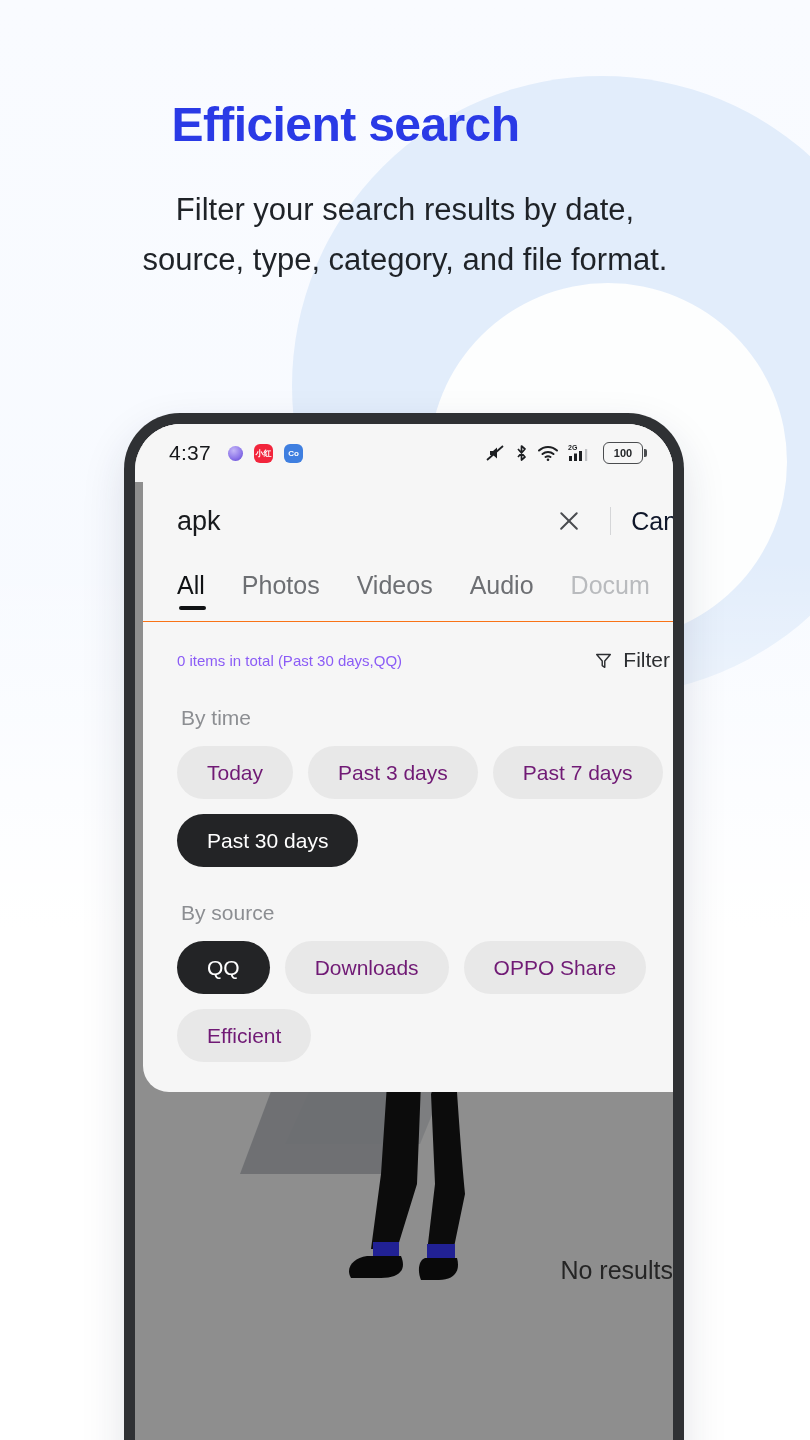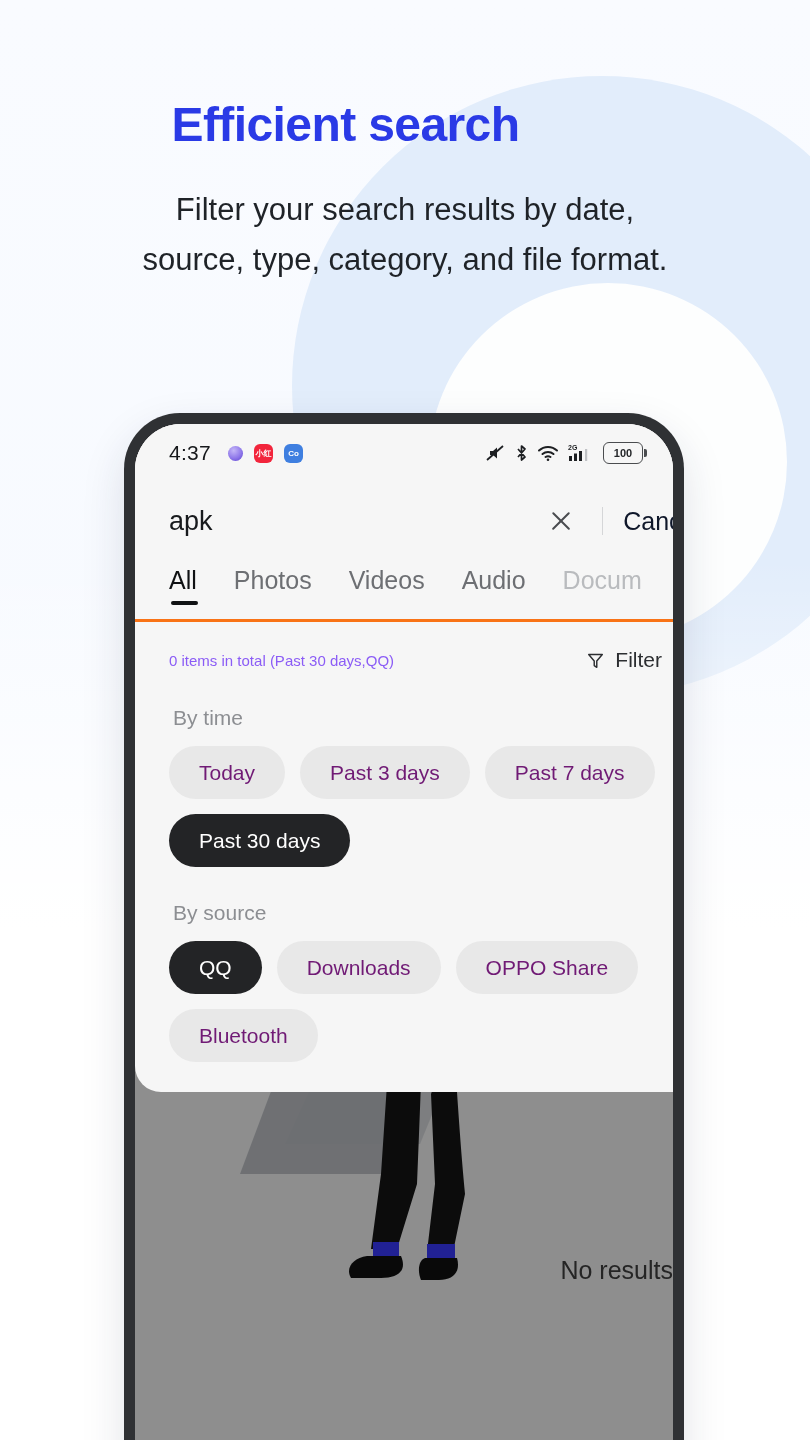--- a/index.html
+++ b/index.html
@@ -160,21 +160,21 @@
     font-size: 11px; font-weight: 600; color: #25272a; position: relative;
   }
   .batt::after {
     content: ""; position: absolute; right: -4.5px; top: 6px;
     width: 3px; height: 8px; background: #4a4c4f; border-radius: 0 2px 2px 0;
   }
 
   
   .sheet {
     position: absolute;
-    left: 0;
+    left: 8px;
     top: 0;
     width: 596px;
     background: #f6f6f6;
     border-radius: 0 0 26px 26px;
     padding-top: 58px;
     padding-bottom: 30px;
   }
   .searchrow {
     height: 78px;
     display: flex;
@@ -201,26 +201,26 @@
   }
   .cancel {
     font-size: 25px;
     color: #0f172a;
     cursor: pointer;
   }
 
   
   .tabs {
     display: flex;
-    align-items: flex-start;
+    align-items: center;
     gap: 37px;
     padding: 6px 0 0 34px;
     height: 62px;
     box-sizing: border-box;
-    border-bottom: 3px solid #f97316;
+    border-bottom: 1px solid #f97316;
     overflow: hidden;
     white-space: nowrap;
   }
   .tab {
     position: relative;
     font-size: 25px;
     color: #6d6f73;
     padding-bottom: 16px;
     cursor: pointer;
   }
@@ -354,21 +354,21 @@
             <div class="chip sel">Past 30 days</div>
           </div>
         </div>
 
         <div class="group">
           <div class="group-title">By source</div>
           <div class="chips">
             <div class="chip sel">QQ</div>
             <div class="chip">Downloads</div>
             <div class="chip">OPPO Share</div>
-            <div class="chip">Bluetooth</div>
+            <div class="chip">Efficient</div>
           </div>
         </div>
 
       </div>
 
       <div class="statusbar">
         <div class="sb-left">
           <span class="sb-time">4:37</span>
           <span class="dot-ic"></span>
           <span class="app-ic app-red">小红</span>

